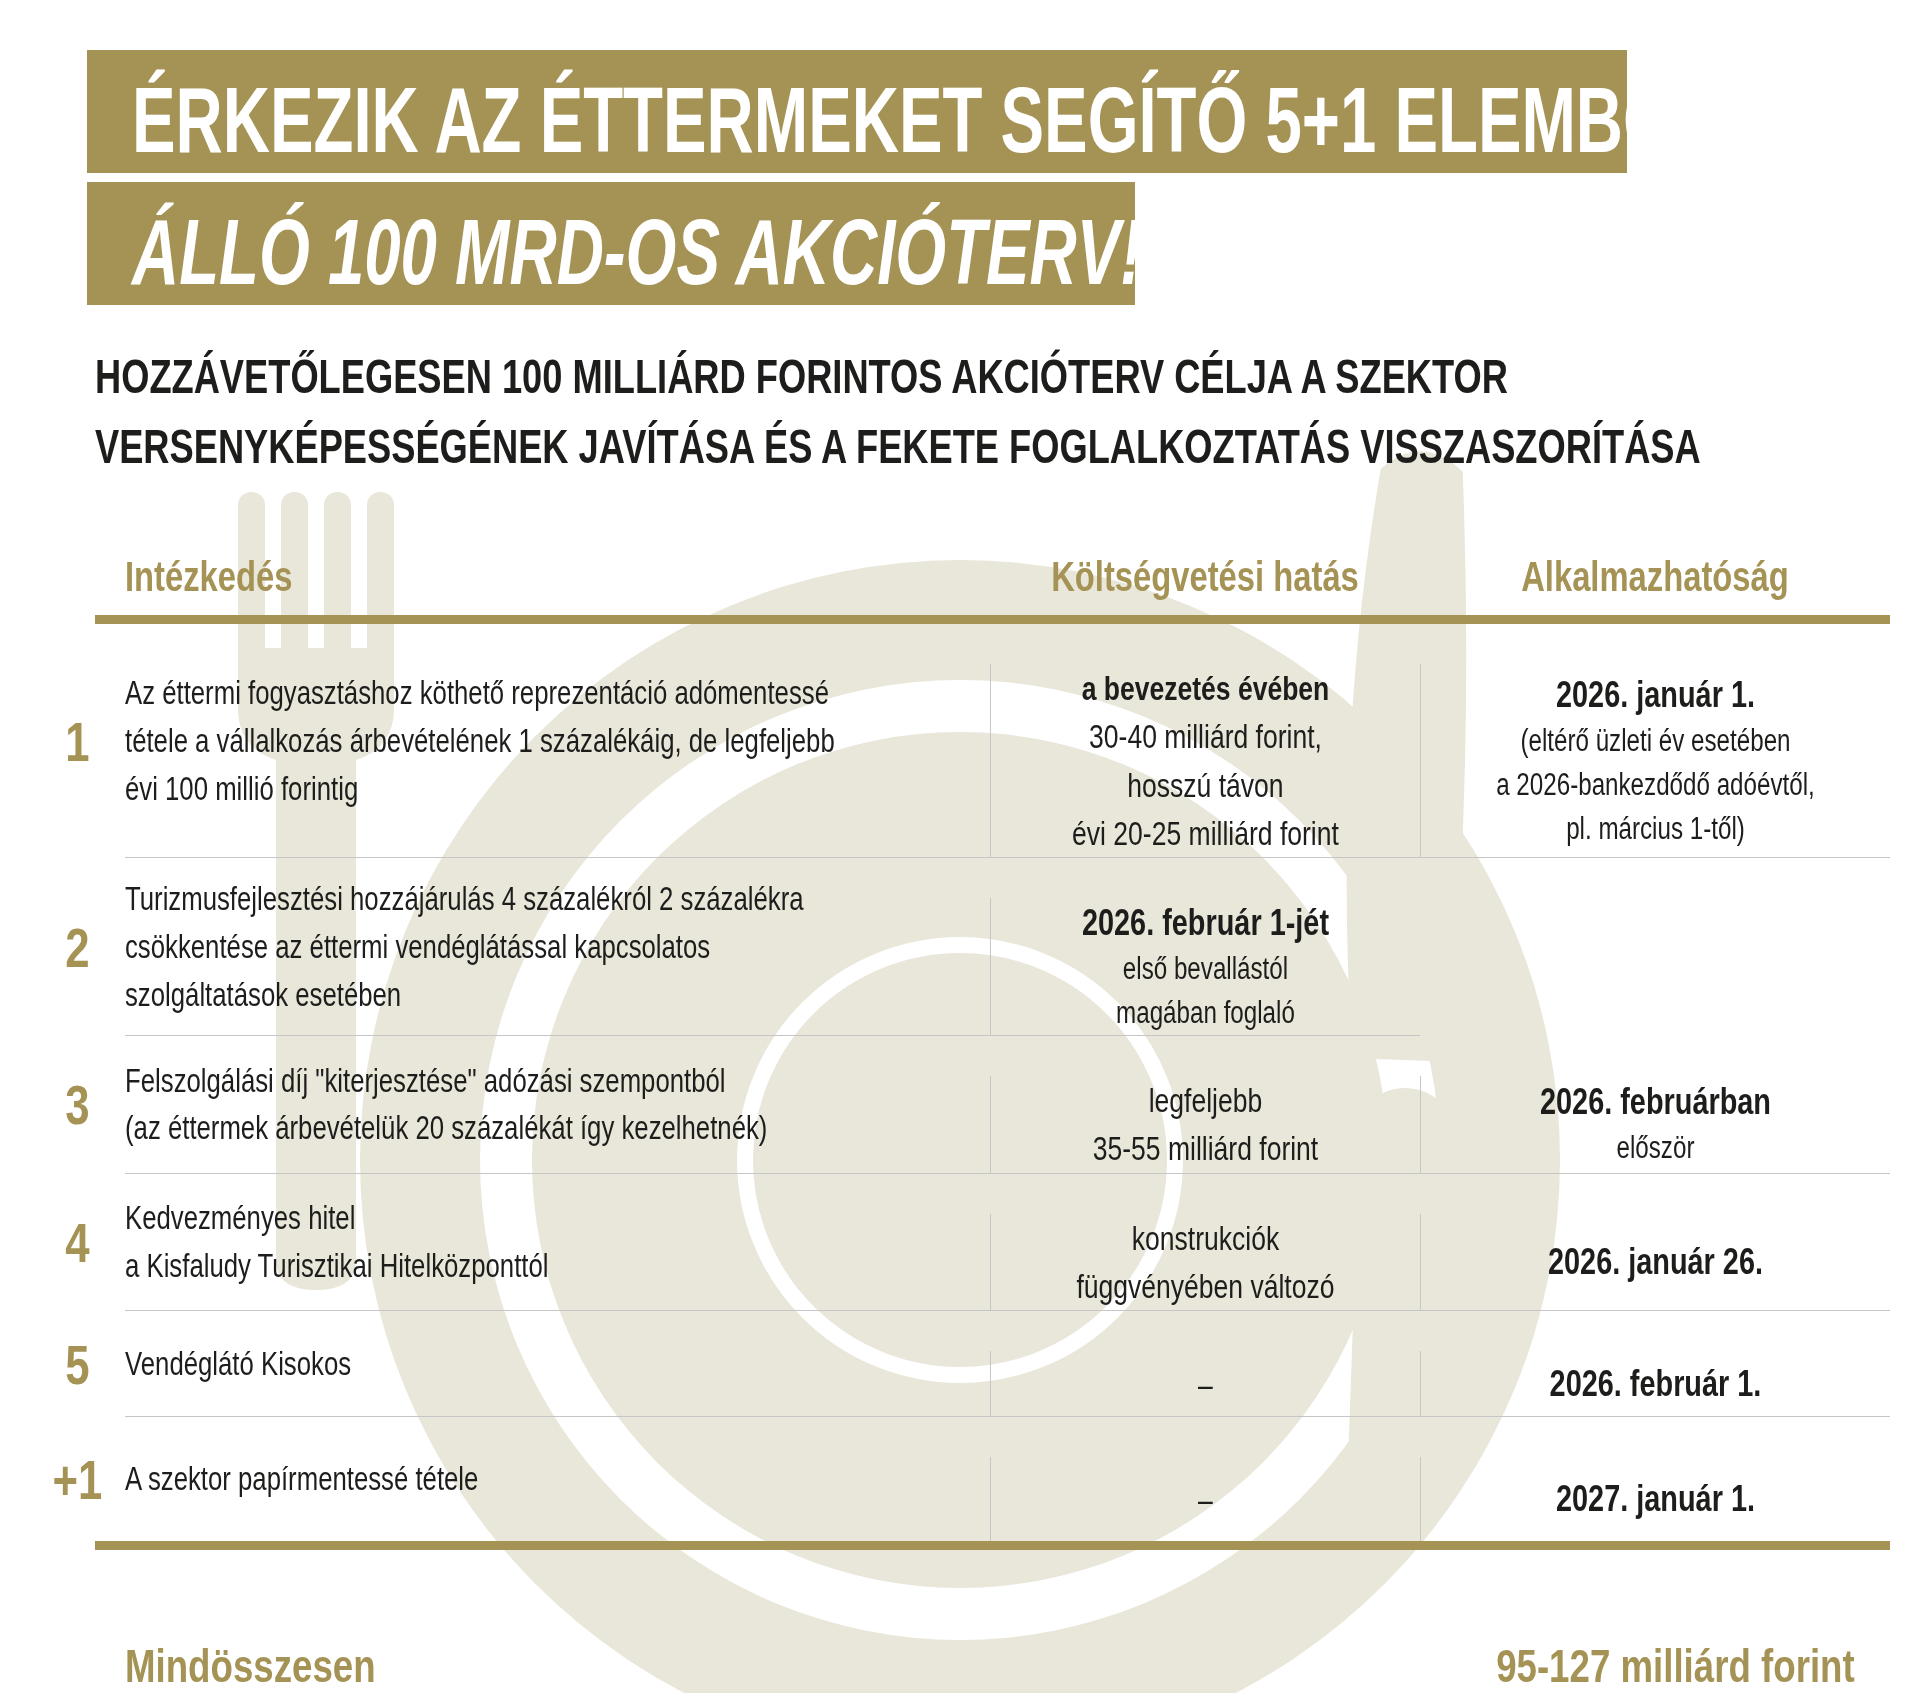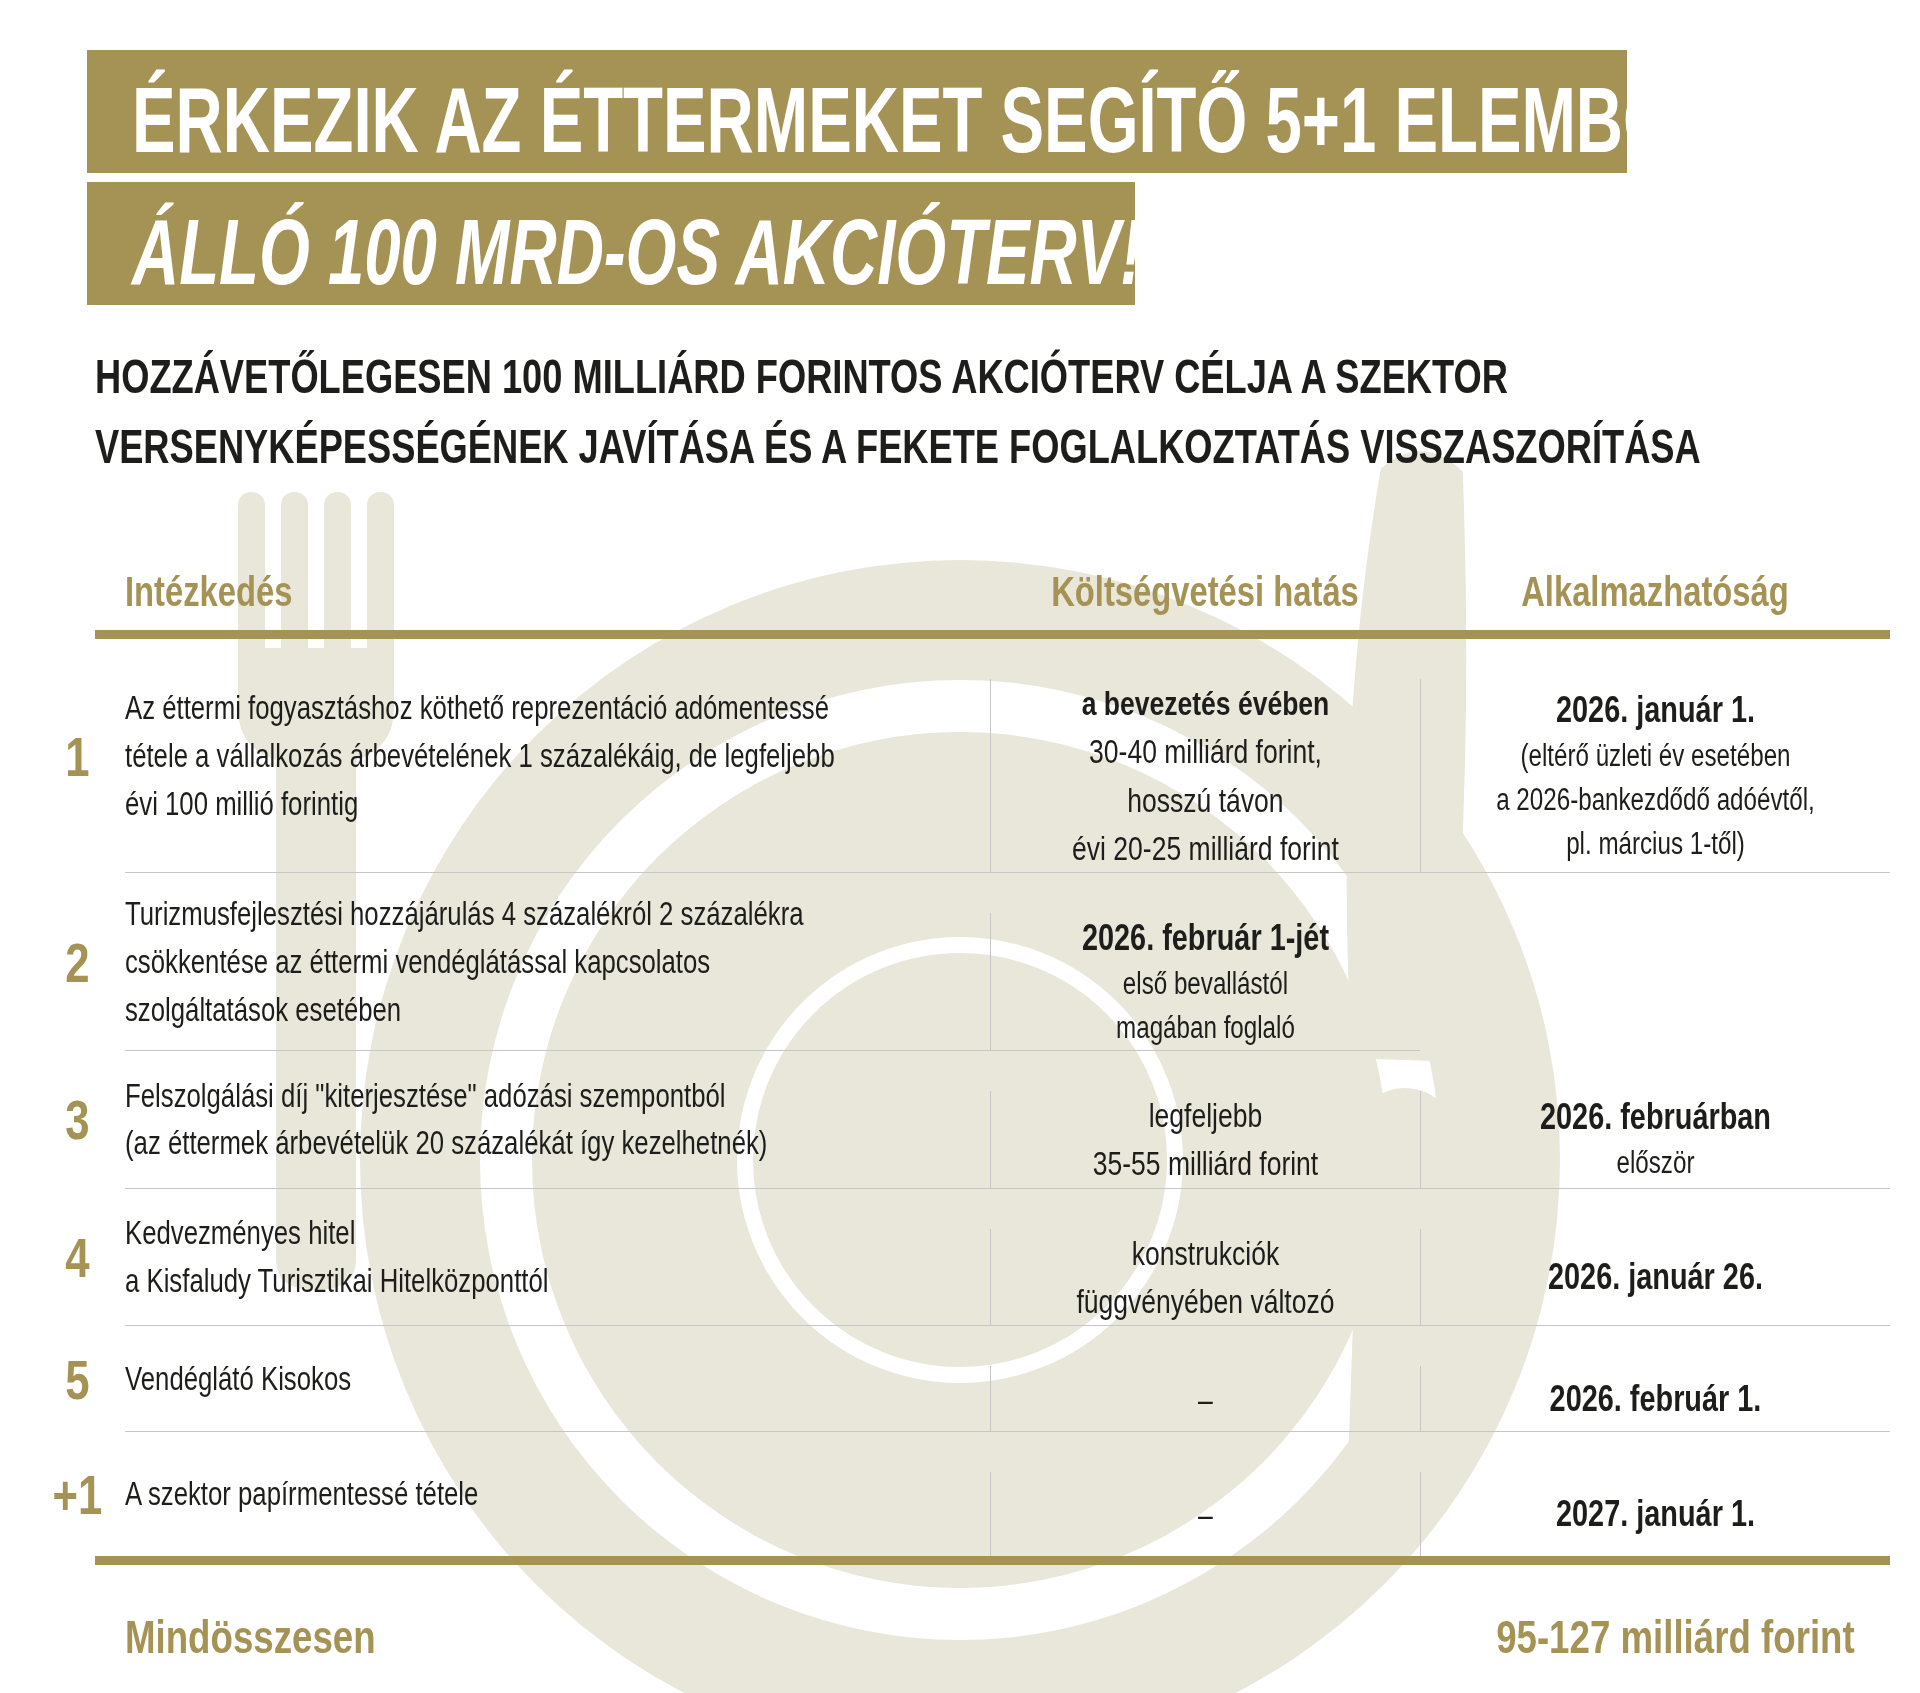--- a/index.html
+++ b/index.html
@@ -25,21 +25,21 @@
   .banner.b1{width:1540px;margin-bottom:9px;}
   .banner.b2{width:1048px;font-style:italic;}
   .cond-title{
     display:inline-block;white-space:nowrap;
     font-weight:bold;font-size:92px;color:#fff;
     transform:scaleX(.71);transform-origin:left center;
     letter-spacing:0px;
   }
 
   
-  .subtitle{margin:36px 0 15px 65px;line-height:1.43;}
+  .subtitle{margin:36px 0 0 65px;line-height:1.43;}
   .cond-sub{
     display:block;white-space:nowrap;
     font-weight:bold;font-size:49px;color:#1d1d1b;
     transform:scaleX(.74);transform-origin:left center;
   }
 
   
   .table{margin-top:0;}
   .thead{
     display:grid;grid-template-columns:95px 865px 430px 470px;
@@ -71,21 +71,21 @@
   .cell.measure .cond{font-size:33px;line-height:1.45;}
   .cell.budget .cond,.cell.date .cond{text-align:center;}
   .cell.budget .cond{font-size:34px;line-height:1.42;}
   .b-bold{display:block;font-weight:bold;}
   .d-bold{display:block;font-weight:bold;font-size:37px;line-height:1.3;}
   .d-note{display:block;font-size:31px;line-height:1.42;}
   .b-rest{display:block;}
 
   
   .footer{
-    margin-top:44px;
+    margin-top:88px;
     display:flex;justify-content:space-between;align-items:flex-start;
     padding:0 35px 0 95px;
   }
   .gold-big{
     display:inline-block;white-space:nowrap;
     font-size:47px;font-weight:bold;color:var(--gold);
   }
   .gold-big.left{transform:scaleX(.78);transform-origin:left center;}
   .gold-big.right{transform:scaleX(.78);transform-origin:right center;}
 </style>

